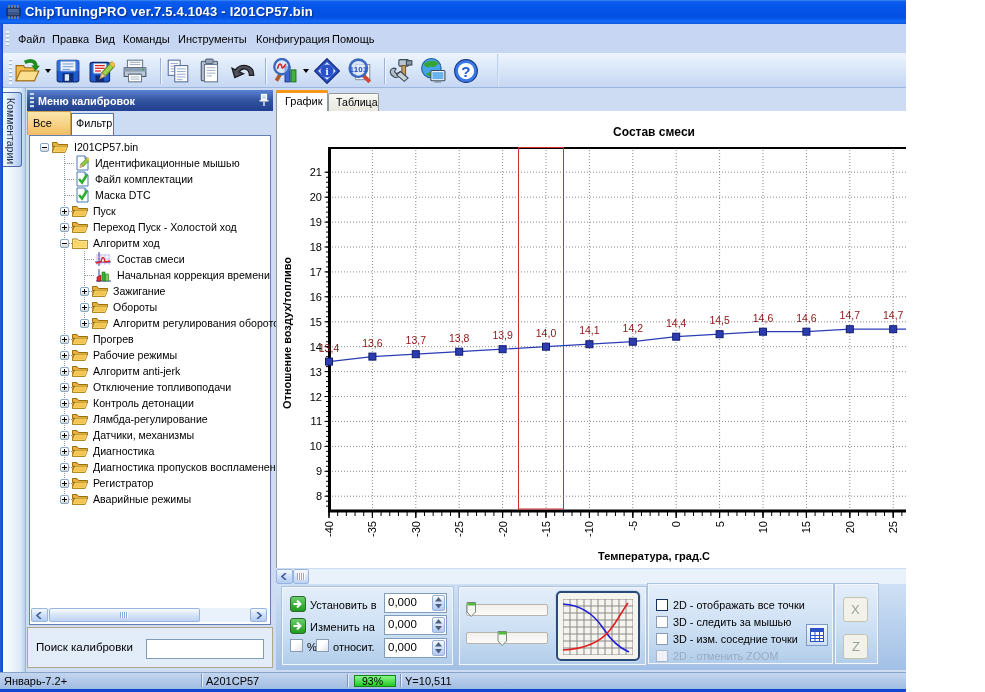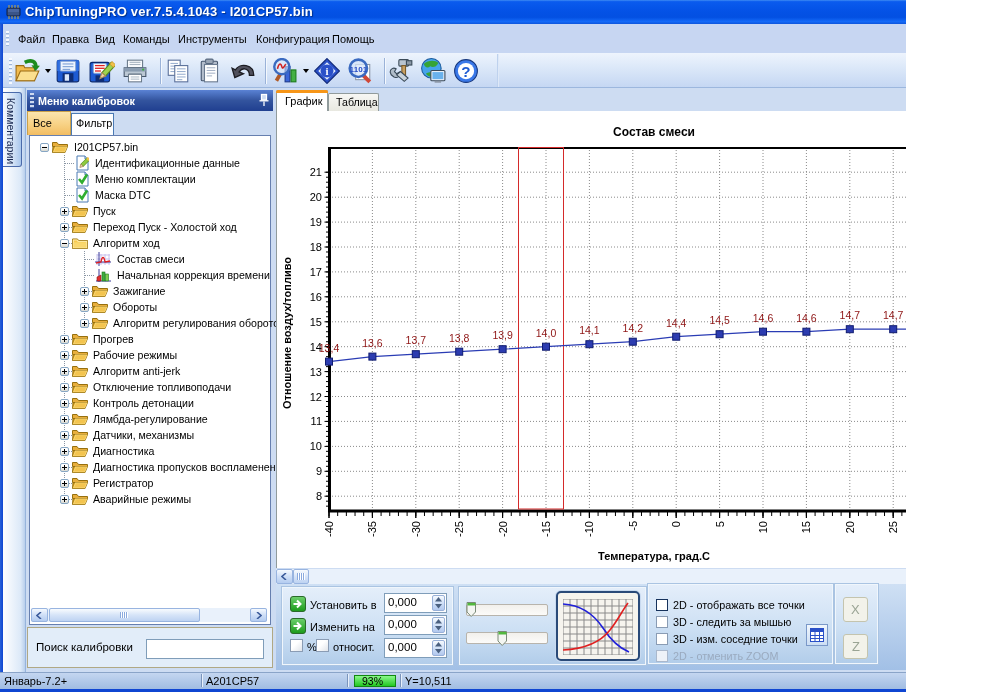--- a/index.html
+++ b/index.html
@@ -144,25 +144,25 @@
       <path d="M3.2 6.5 L15.4 6.5 L13 12.2 L0.8 12.2 Z" fill="#f8d878"></path>
       <path d="M4 7.3 L14.2 7.3 L12.4 11.6 L2 11.6 Z" fill="#f3c44f"></path>
     </svg><div class="txt" style="left:74px;top:141px;font-size:10.6px;color:#000;">I201CP57.bin</div><div class="abs" style="left:65px;top:163px;width:10px;height:1px;background:repeating-linear-gradient(90deg,#8a96a4 0 1px,transparent 1px 2px);"></div><svg class="abs" style="left:76px;top:155px" width="13" height="16" viewBox="0 0 13 16">
       <path d="M1 1 L9 1 L12 4 L12 15 L1 15 Z" fill="#fff" stroke="#4a7ab4"></path>
       <path d="M9 1 L9 4 L12 4" fill="#cfe0f5" stroke="#4a7ab4"></path>
 <g transform="rotate(45 8 8)">
         <rect x="6.5" y="2" width="3.4" height="9" fill="#8fca3f" stroke="#4a8a20" stroke-width="0.7"></rect>
         <rect x="6.5" y="1" width="3.4" height="2.4" fill="#f0c048"></rect>
         <path d="M6.5 11 l1.7 3 l1.7 -3 z" fill="#f5dcb0" stroke="#a08050" stroke-width="0.7"></path>
       </g>
-    </svg><div class="txt" style="left:95px;top:157px;font-size:10.6px;color:#000;">Идентификационные данные</div><div class="abs" style="left:65px;top:179px;width:10px;height:1px;background:repeating-linear-gradient(90deg,#8a96a4 0 1px,transparent 1px 2px);"></div><svg class="abs" style="left:76px;top:171px" width="13" height="16" viewBox="0 0 13 16">
+    </svg><div class="txt" style="left:95px;top:157px;font-size:10.6px;color:#000;">Идентификационные мышью</div><div class="abs" style="left:65px;top:179px;width:10px;height:1px;background:repeating-linear-gradient(90deg,#8a96a4 0 1px,transparent 1px 2px);"></div><svg class="abs" style="left:76px;top:171px" width="13" height="16" viewBox="0 0 13 16">
       <path d="M1 1 L9 1 L12 4 L12 15 L1 15 Z" fill="#fff" stroke="#4a7ab4"></path>
       <path d="M9 1 L9 4 L12 4" fill="#cfe0f5" stroke="#4a7ab4"></path>
 <path d="M3 8 L6 11.5 L11 3.5" stroke="#2fae2f" stroke-width="2.6" fill="none"></path>
-    </svg><div class="txt" style="left:95px;top:173px;font-size:10.6px;color:#000;">Меню комплектации</div><div class="abs" style="left:65px;top:195px;width:10px;height:1px;background:repeating-linear-gradient(90deg,#8a96a4 0 1px,transparent 1px 2px);"></div><svg class="abs" style="left:76px;top:187px" width="13" height="16" viewBox="0 0 13 16">
+    </svg><div class="txt" style="left:95px;top:173px;font-size:10.6px;color:#000;">Файл комплектации</div><div class="abs" style="left:65px;top:195px;width:10px;height:1px;background:repeating-linear-gradient(90deg,#8a96a4 0 1px,transparent 1px 2px);"></div><svg class="abs" style="left:76px;top:187px" width="13" height="16" viewBox="0 0 13 16">
       <path d="M1 1 L9 1 L12 4 L12 15 L1 15 Z" fill="#fff" stroke="#4a7ab4"></path>
       <path d="M9 1 L9 4 L12 4" fill="#cfe0f5" stroke="#4a7ab4"></path>
 <path d="M3 8 L6 11.5 L11 3.5" stroke="#2fae2f" stroke-width="2.6" fill="none"></path>
     </svg><div class="txt" style="left:95px;top:189px;font-size:10.6px;color:#000;">Маска DTC</div><div class="abs" style="left:65px;top:211px;width:8px;height:1px;background:repeating-linear-gradient(90deg,#8a96a4 0 1px,transparent 1px 2px);"></div><div class="abs" style="left:60px;top:207px;width:9px;height:9px;background:linear-gradient(180deg,#fff 25%,#d8d8d0 100%);border:1px solid #86a6c4;border-radius:2px;box-sizing:border-box;"></div><div class="abs" style="left:62px;top:211px;width:5px;height:1px;background:#000;"></div><div class="abs" style="left:64px;top:209px;width:1px;height:5px;background:#000;"></div><svg class="abs" style="left:72px;top:204px" width="16" height="13" viewBox="0 0 16 13">
       <path d="M0.5 2.5 L5 2.5 L6.5 4.5 L15.5 4.5 L15.5 6.5 L0.5 6.5 Z" fill="#e8ae3c" stroke="#96700f"></path>
       <path d="M1 6.5 L15.5 6.5 L13 12.5 L0.5 12.5 Z" fill="#c99416" stroke="#96700f"></path>
       <path d="M3.2 6.5 L15.4 6.5 L13 12.2 L0.8 12.2 Z" fill="#f8d878"></path>
       <path d="M4 7.3 L14.2 7.3 L12.4 11.6 L2 11.6 Z" fill="#f3c44f"></path>
     </svg><div class="txt" style="left:93px;top:205px;font-size:10.6px;color:#000;">Пуск</div><div class="abs" style="left:65px;top:227px;width:8px;height:1px;background:repeating-linear-gradient(90deg,#8a96a4 0 1px,transparent 1px 2px);"></div><div class="abs" style="left:60px;top:223px;width:9px;height:9px;background:linear-gradient(180deg,#fff 25%,#d8d8d0 100%);border:1px solid #86a6c4;border-radius:2px;box-sizing:border-box;"></div><div class="abs" style="left:62px;top:227px;width:5px;height:1px;background:#000;"></div><div class="abs" style="left:64px;top:225px;width:1px;height:5px;background:#000;"></div><svg class="abs" style="left:72px;top:220px" width="16" height="13" viewBox="0 0 16 13">
       <path d="M0.5 2.5 L5 2.5 L6.5 4.5 L15.5 4.5 L15.5 6.5 L0.5 6.5 Z" fill="#e8ae3c" stroke="#96700f"></path>

